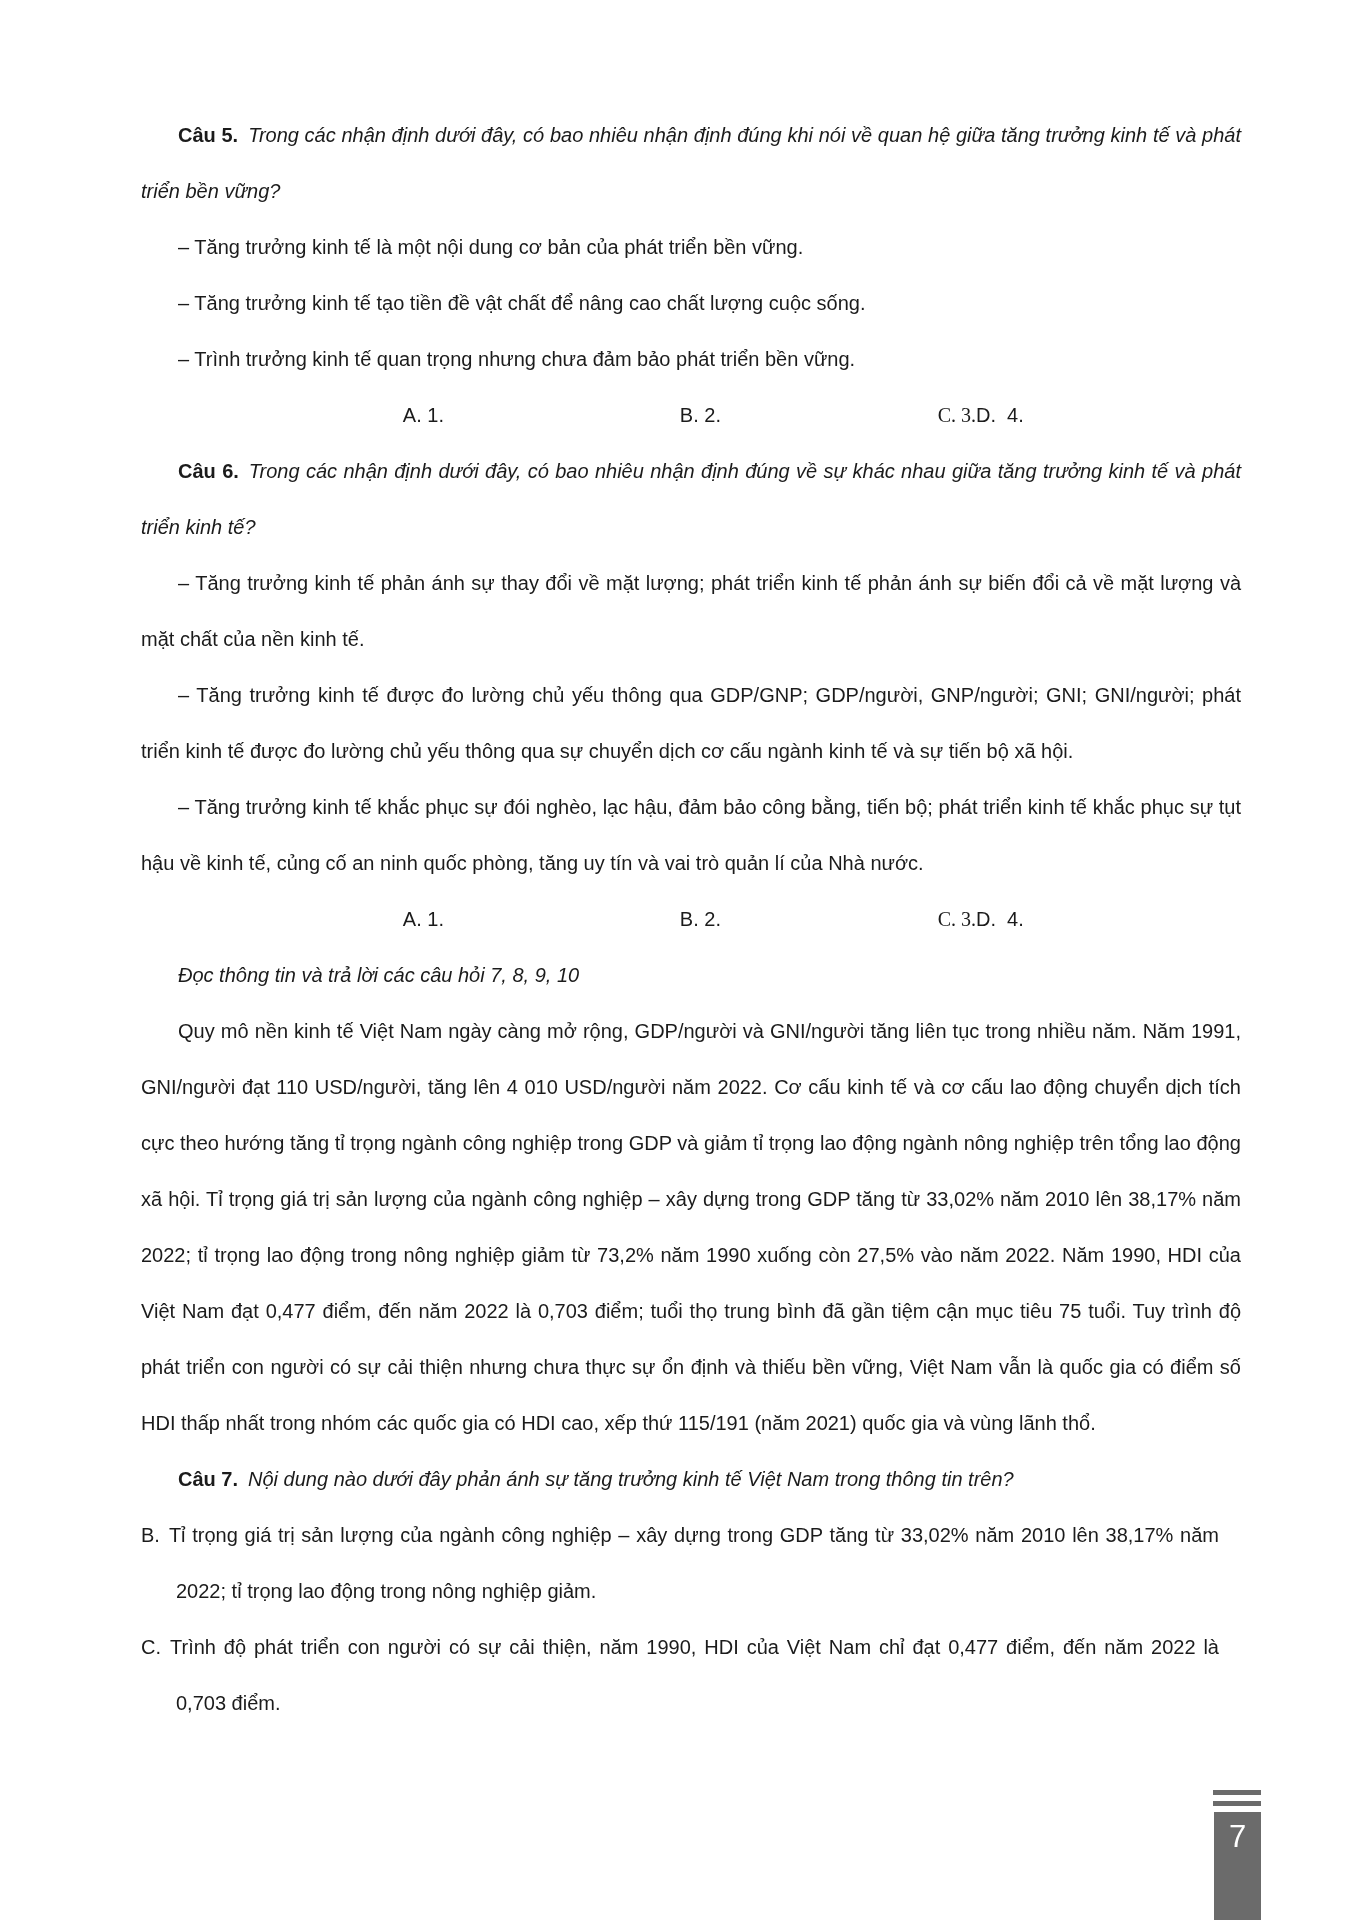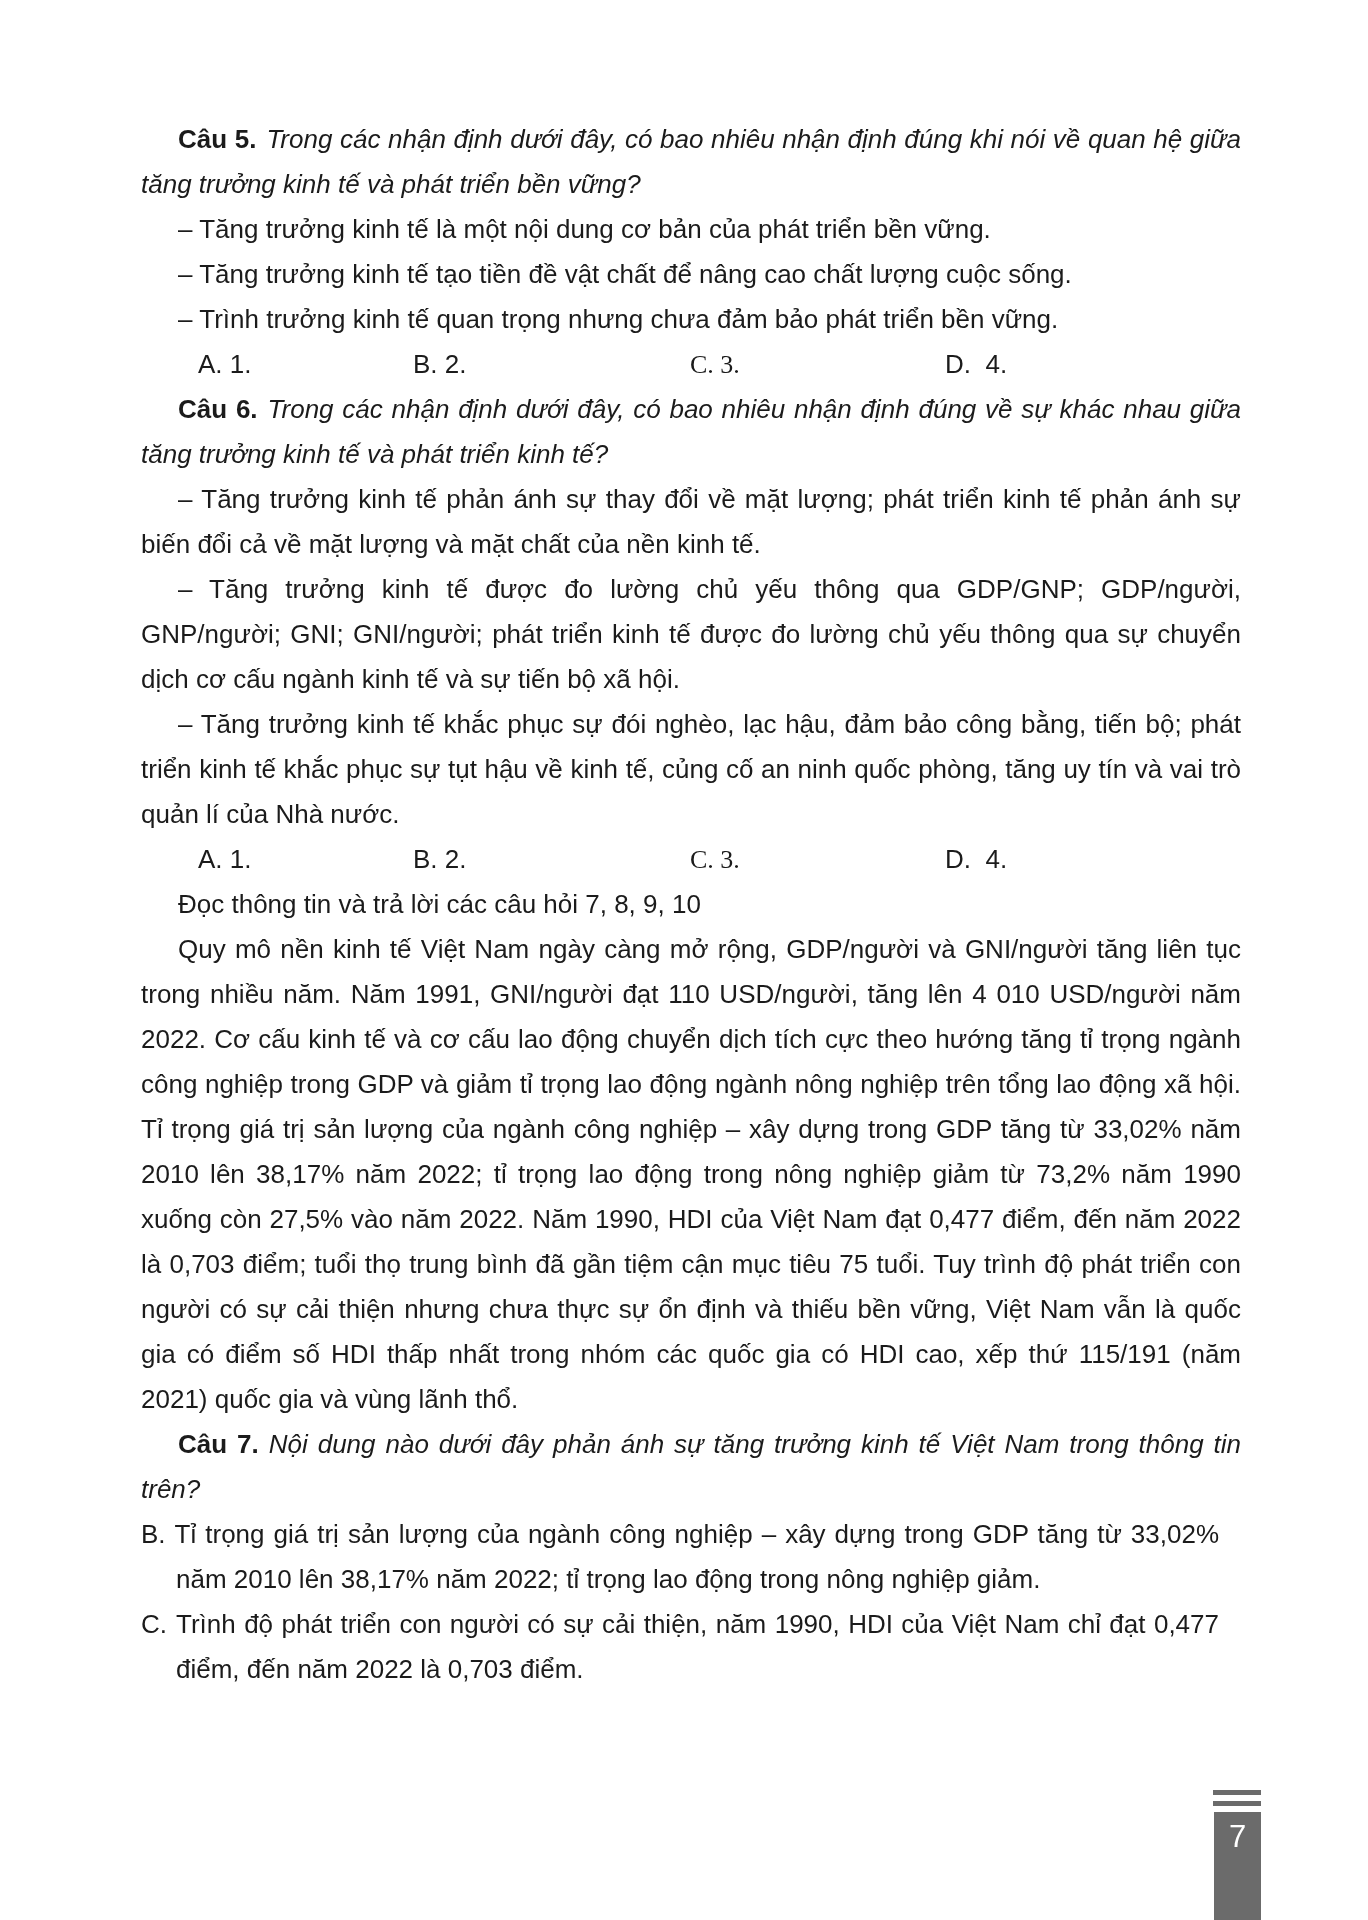--- a/index.html
+++ b/index.html
@@ -11,44 +11,45 @@
     width: 1368px;
     height: 1920px;
     position: relative;
     overflow: hidden;
     font-family: "Liberation Sans", "DejaVu Sans", sans-serif;
     color: #1b1b1b;
   }
   .content {
     position: absolute;
     left: 141px;
-    top: 117px;
+    top: 107px;
     width: 1100px;
-    font-size: 26px;
-    line-height: 45px;
+    font-size: 20px;
+    line-height: 56px;
   }
   .content p {
     margin: 0;
     text-align: justify;
     text-indent: 37px;
   }
   .q .q-label {
     font-weight: 700;
     margin-right: 10px;
   }
   .q .q-stem {
     font-style: italic;
   }
   .note {
+    font-style: italic;
     text-align: center;
   }
   .opts {
     display: flex;
-    margin-left: 57px;
-    text-align: left;
+    margin-left: 88px;
+    text-align: right;
   }
   .opt {
     display: inline-block;
     white-space: pre;
   }
   .opt-a { width: 215px; }
   .opt-b { width: 277px; }
   .opt-c { width: 255px; font-family: Liberation Serif, serif; }
   .choice {
     margin-left: 57px;

